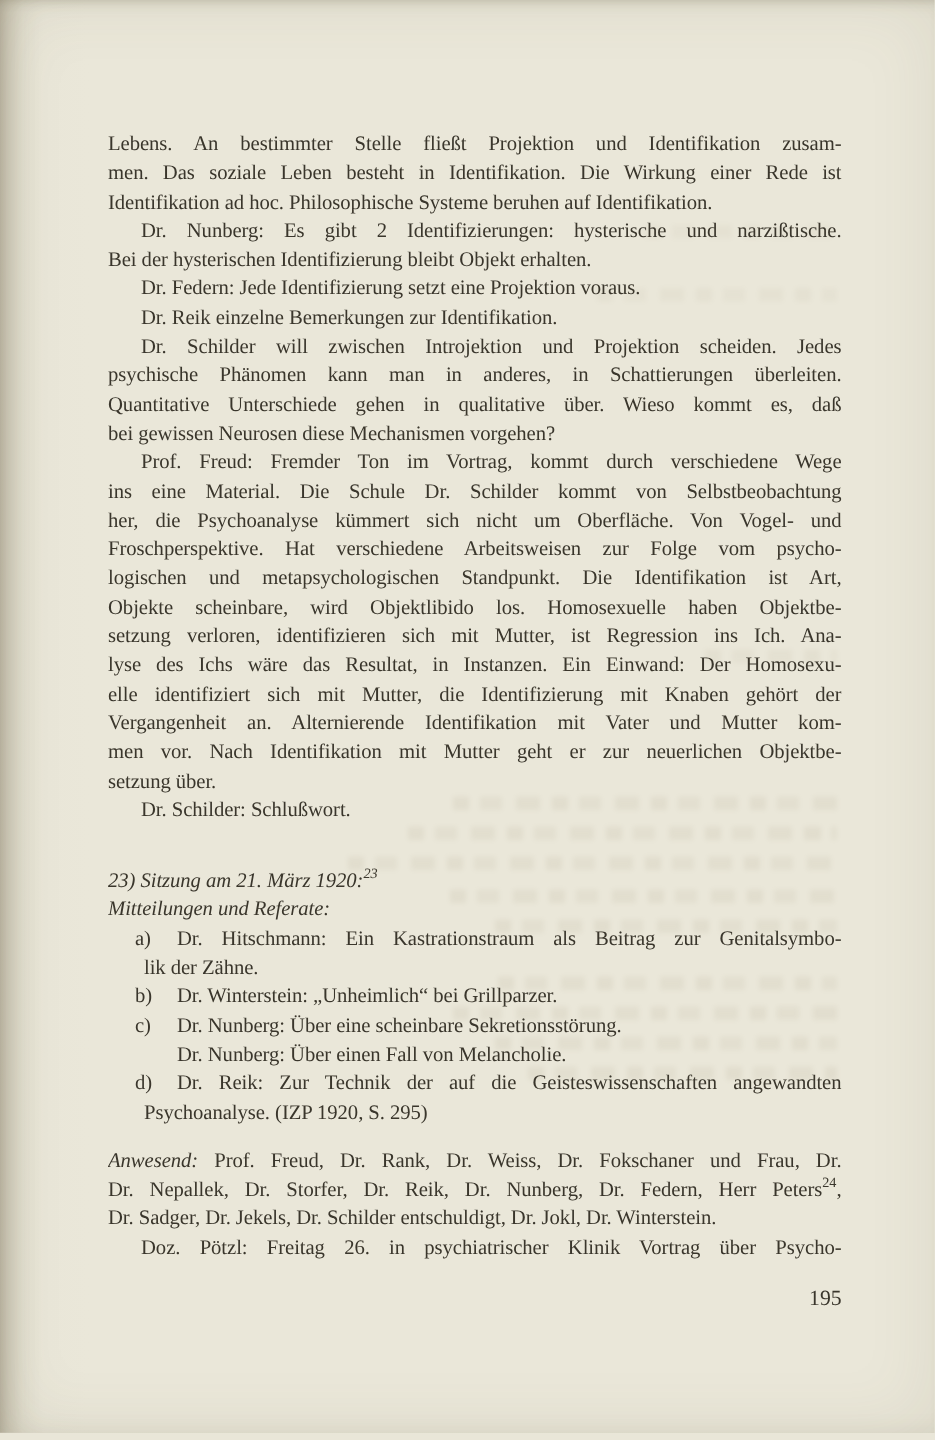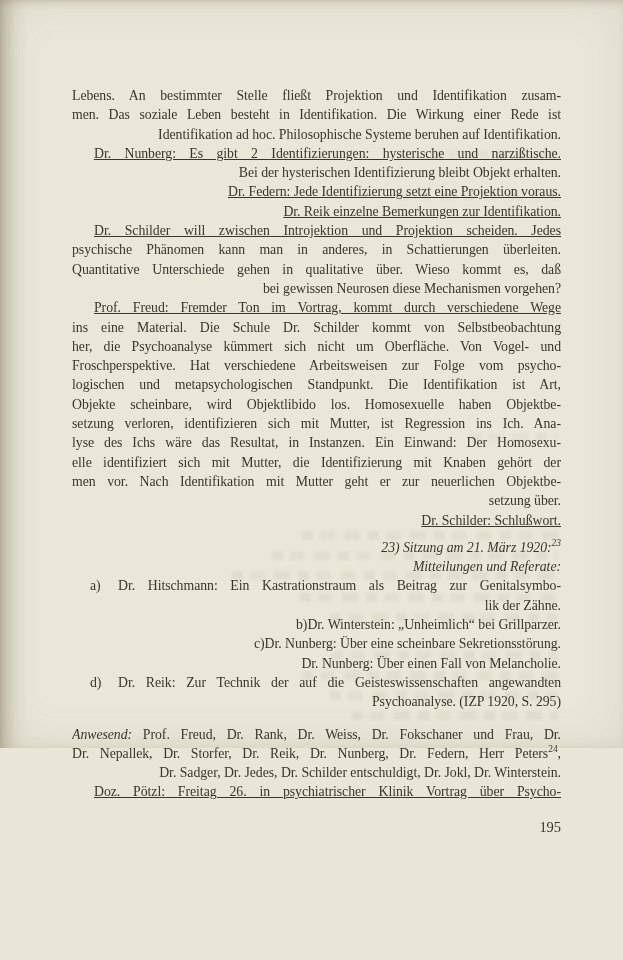--- a/index.html
+++ b/index.html
@@ -4,42 +4,42 @@
 <style>
   html,body{margin:0;padding:0;}
   body{
     width:623px;height:960px;
     font-family:"Liberation Serif","DejaVu Serif",serif;
     background:#e9e6d8;
     overflow:hidden;
   }
   .page{
     position:relative;
-    width:623px;height:748px;
+    width:623px;height:955px;
     background:linear-gradient(90deg,#cfcaba 0px,#dcd8c8 6px,#e5e2d3 15px,#e9e6d8 30px,#eae7d9 60px,#eae7d9 100%);
     box-shadow:inset 0 0 46px rgba(95,85,60,.10),
                inset 14px 0 20px -8px rgba(95,85,60,.22),
                inset 0 5px 8px -5px rgba(95,85,60,.28);
   }
   .text-block{
     position:absolute;
     left:72px;top:86px;width:489px;
     color:#3a362c;
     font-size:13.8px;
     line-height:19.3px;
     letter-spacing:-0.05px;
   }
-  .line{height:19.3px;overflow:hidden;text-align:right;}
+  .line{height:19.3px;overflow:hidden;text-align:left;}
   .j{text-align:justify;text-align-last:justify;}
-  .ind{padding-left:22px;text-decoration:underline;}
+  .ind{padding-left:22px;}
   .li1{padding-left:18px;}
   .li2{padding-left:24px;}
   .li3{padding-left:46px;}
   .it{font-style:italic;}
-  .gap{margin-top:8px;}
+  .gap{margin-top:28px;}
   .gap2{margin-top:13px;}
   .marker{display:inline-block;width:28px;}
   .sup{vertical-align:super;font-size:9.5px;line-height:0;}
   .pagenum{margin-top:16px;text-align:center;text-align-last:right;font-size:14.5px;height:20px;}
   
   .smudge{
     position:absolute;height:9px;
     background:repeating-linear-gradient(90deg,
       rgba(138,124,94,.55) 0 11px, rgba(138,124,94,0) 11px 18px,
       rgba(138,124,94,.45) 18px 33px, rgba(138,124,94,0) 33px 42px,
@@ -81,35 +81,36 @@
     <div class="line"><span>bei gewissen Neurosen diese Mechanismen vorgehen?</span></div>
     <div class="line j ind"><span>Prof. Freud: Fremder Ton im Vortrag, kommt durch verschiedene Wege</span></div>
     <div class="line j"><span>ins eine Material. Die Schule Dr. Schilder kommt von Selbstbeobachtung</span></div>
     <div class="line j"><span>her, die Psychoanalyse kümmert sich nicht um Oberfläche. Von Vogel- und</span></div>
     <div class="line j"><span>Froschperspektive. Hat verschiedene Arbeitsweisen zur Folge vom psycho-</span></div>
     <div class="line j"><span>logischen und metapsychologischen Standpunkt. Die Identifikation ist Art,</span></div>
     <div class="line j"><span>Objekte scheinbare, wird Objektlibido los. Homosexuelle haben Objektbe-</span></div>
     <div class="line j"><span>setzung verloren, identifizieren sich mit Mutter, ist Regression ins Ich. Ana-</span></div>
     <div class="line j"><span>lyse des Ichs wäre das Resultat, in Instanzen. Ein Einwand: Der Homosexu-</span></div>
     <div class="line j"><span>elle identifiziert sich mit Mutter, die Identifizierung mit Knaben gehört der</span></div>
+    <div class="line j"><span>Vergangenheit an. Alternierende Identifikation mit Vater und Mutter kom-</span></div>
     <div class="line j"><span>men vor. Nach Identifikation mit Mutter geht er zur neuerlichen Objektbe-</span></div>
     <div class="line"><span>setzung über.</span></div>
     <div class="line ind"><span>Dr. Schilder: Schlußwort.</span></div>
 
     <div class="line it gap"><span>23) Sitzung am 21. März 1920:</span><span class="sup">23</span></div>
     <div class="line it"><span>Mitteilungen und Referate:</span></div>
 
     <div class="line j li1"><span class="marker">a)</span><span>Dr. Hitschmann: Ein Kastrationstraum als Beitrag zur Genitalsymbo-</span></div>
     <div class="line li2"><span>lik der Zähne.</span></div>
     <div class="line li1"><span class="marker">b)</span><span>Dr. Winterstein: „Unheimlich“ bei Grillparzer.</span></div>
     <div class="line li1"><span class="marker">c)</span><span>Dr. Nunberg: Über eine scheinbare Sekretionsstörung.</span></div>
     <div class="line li3"><span>Dr. Nunberg: Über einen Fall von Melancholie.</span></div>
     <div class="line j li1"><span class="marker">d)</span><span>Dr. Reik: Zur Technik der auf die Geisteswissenschaften angewandten</span></div>
     <div class="line li2"><span>Psychoanalyse. (IZP 1920, S. 295)</span></div>
 
     <div class="line j gap2"><span class="it">Anwesend:</span><span> Prof. Freud, Dr. Rank, Dr. Weiss, Dr. Fokschaner und Frau, Dr.</span></div>
     <div class="line j"><span>Dr. Nepallek, Dr. Storfer, Dr. Reik, Dr. Nunberg, Dr. Federn, Herr Peters</span><span class="sup">24</span><span>,</span></div>
-    <div class="line"><span>Dr. Sadger, Dr. Jedes, Dr. Schilder entschuldigt, Dr. Jokl, Dr. Winterstein.</span></div>
+    <div class="line"><span>Dr. Sadger, Dr. Jekels, Dr. Schilder entschuldigt, Dr. Jokl, Dr. Winterstein.</span></div>
     <div class="line j ind"><span>Doz. Pötzl: Freitag 26. in psychiatrischer Klinik Vortrag über Psycho-</span></div>
 
     <div class="line pagenum"><span>195</span></div>
   </div>
 </div>
 
 </body></html>

